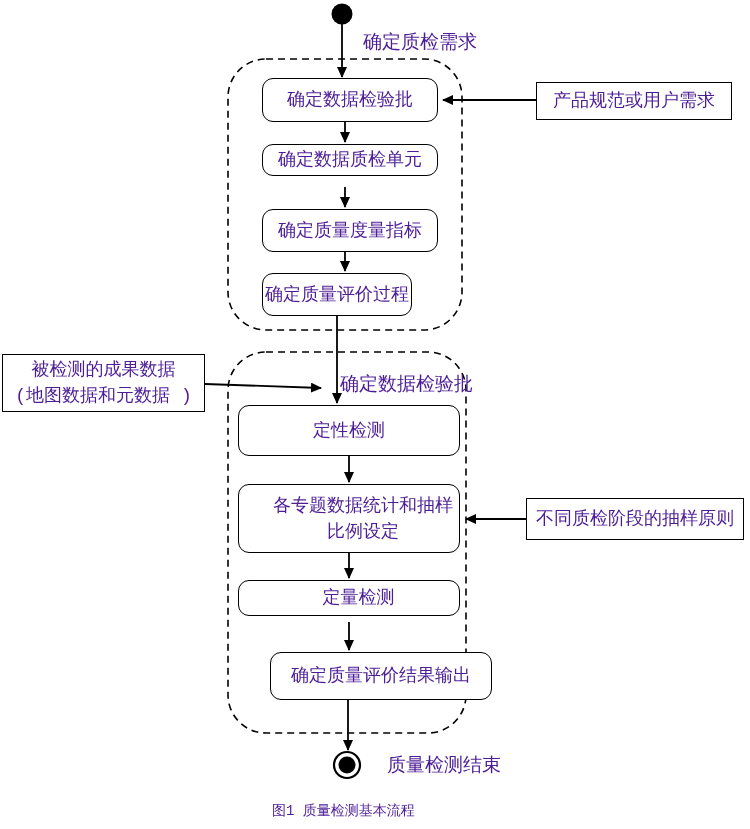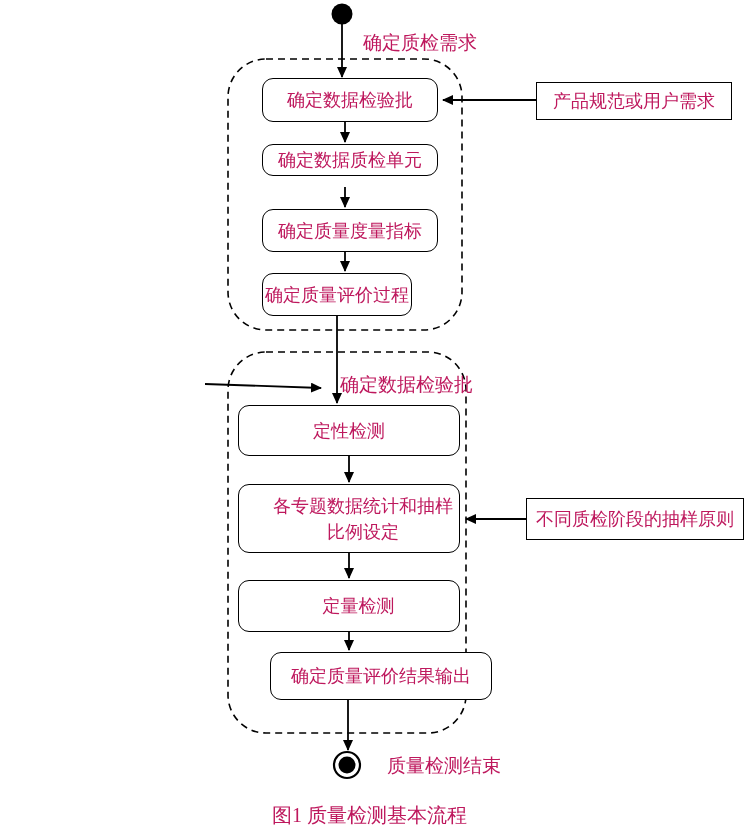--- a/index.html
+++ b/index.html
@@ -1,22 +1,22 @@
 <!DOCTYPE html>
 <html><head>
 <meta charset="utf-8">
 <style>
   html, body { margin: 0; padding: 0; background: #ffffff; }
   .canvas {
     position: relative;
     width: 750px;
     height: 829px;
     background: #ffffff;
-    font-family: Liberation Serif, serif;
-    color: #be185d;
+    font-family: Liberation Mono, monospace;
+    color: #4c1d95;
     overflow: hidden;
   }
   .overlay {
     position: absolute;
     left: 0; top: 0;
     width: 750px; height: 829px;
   }
   .box {
     position: absolute;
     box-sizing: border-box;
@@ -35,21 +35,21 @@
   .box.square { border-radius: 0; }
   .lbl {
     position: absolute;
     font-size: 19px;
     line-height: 22px;
     white-space: nowrap;
     z-index: 2;
   }
   .caption {
     position: absolute;
-    font-size: 20px;
+    font-size: 14px;
     white-space: nowrap;
     z-index: 2;
     text-align: right;
   }
 </style>
 </head>
 <body>
 
 <div class="canvas">
 
@@ -85,27 +85,29 @@
 
   <div class="lbl" style="left:363px; top:32px;">确定质检需求</div>
 
   <div class="box" style="left:262px; top:78px; width:176px; height:44px;">确定数据检验批</div>
   <div class="box" style="left:262px; top:144px; width:176px; height:32px;">确定数据质检单元</div>
   <div class="box" style="left:262px; top:209px; width:176px; height:43px;">确定质量度量指标</div>
   <div class="box" style="left:262px; top:273px; width:150px; height:43px;">确定质量评价过程</div>
 
   <div class="box square" style="left:536px; top:82px; width:196px; height:38px;">产品规范或用户需求</div>
 
+  <div class="box square" style="left:2px; top:354px; width:203px; height:58px;">被检测的成果数据
+(地图数据和元数据 )</div>
 
   <div class="lbl" style="left:340px; top:374px;">确定数据检验批</div>
 
   <div class="box" style="left:238px; top:405px; width:222px; height:51px;">定性检测</div>
   <div class="box" style="left:238px; top:484px; width:222px; height:69px;padding-left:28px;">各专题数据统计和抽样
 比例设定</div>
-  <div class="box" style="left:238px; top:580px; width:222px; height:52px;padding-left:19px;">定量检测</div>
+  <div class="box" style="left:238px; top:580px; width:222px; height:36px;padding-left:19px;">定量检测</div>
   <div class="box" style="left:238px; top:652px; width:222px; height:48px;margin-left:32px;">确定质量评价结果输出</div>
 
   <div class="box square" style="left:526px; top:498px; width:218px; height:42px;">不同质检阶段的抽样原则</div>
 
   <div class="lbl" style="left:379px; top:755px;margin-left:8px;">质量检测结束</div>
 
   <div class="caption" style="left:272px; top:802px;">图1 质量检测基本流程</div>
 
 </div>
 

